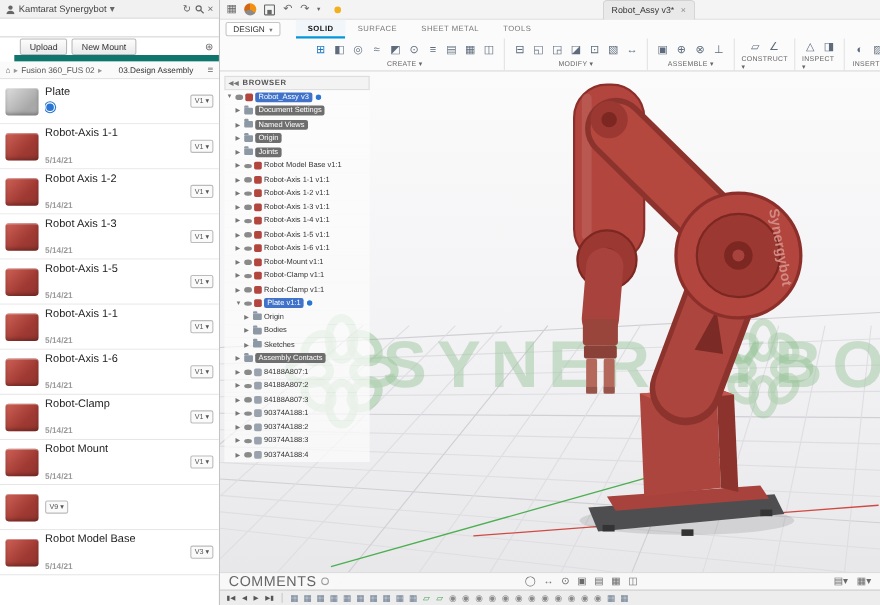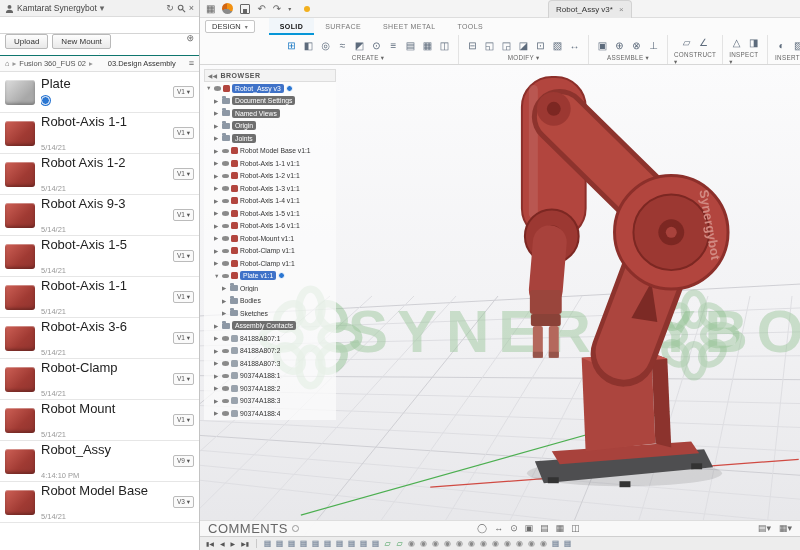--- a/index.html
+++ b/index.html
@@ -11,37 +11,37 @@
   .data-panel { position:absolute; left:0; top:0; width:200px; height:550px; background:#fff;
     border-right:1px solid #c3c3c3; z-index:2; display:flex; flex-direction:column; }
   .dp-header { height:17px; background:#f1f1f1; border-bottom:1px solid #dcdcdc; display:flex;
     align-items:center; gap:3px; padding:0 5px; font-size:8.5px; color:#444; flex:0 0 auto; }
   .dp-header .spacer { flex:1; }
   .dp-hicon { color:#666; font-size:9px; cursor:pointer; line-height:1; }
   .dp-tabs { display:flex; height:17px; flex:0 0 auto; border-bottom:1px solid #d4d4d4; }
   .dp-tab { flex:1; text-align:center; font-size:8.5px; line-height:16px; color:#555;
     background:#f3f3f3; border-right:1px solid #d4d4d4;margin-top:36px; }
   .dp-tab.active { background:#fff; color:#222; font-weight:bold; border-bottom:1px solid #fff; }
-  .dp-actions { height:22px; display:flex; align-items:flex-start; gap:4px; padding:0 5px;
-    border-bottom:1px solid #0f766e; flex:0 0 auto; }
+  .dp-actions { height:22px; display:flex; align-items:center; gap:4px; padding:0 5px;
+    border-bottom:6px solid #0f766e; flex:0 0 auto;margin-left:13px; }
   .dp-btn { font-size:8px; color:#333; border:1px solid #b9b9b9; border-radius:2px; padding:2px 8px;
     background:linear-gradient(#fdfdfd,#e9e9e9); cursor:pointer; }
   .dp-actions .spacer { flex:1; }
   .dp-breadcrumb { height:16px; display:flex; align-items:center; gap:3px; padding:0 5px;
     font-size:7.5px; color:#555; background:#fafafa; border-bottom:1px solid #e0e0e0; flex:0 0 auto; white-space:nowrap; overflow:hidden;}
   .dp-list { flex:1; overflow:hidden; }
   .dp-item { height:41px; display:flex; align-items:center; gap:6px; padding:3px 5px;
     border-bottom:1px solid #e6e6e6; background:#fff; }
   .thumb { width:30px; height:25px; border-radius:3px; flex:0 0 auto;
     background:linear-gradient(135deg,#c65a50 10%,#a03a33 60%,#8f332e);
     box-shadow:inset 0 1px 0 rgba(255,255,255,.35), inset 0 -2px 3px rgba(0,0,0,.25); }
   .thumb.gray { background:linear-gradient(135deg,#d6d6d6 10%,#a8a8a8 70%); }
   .dp-item .info { flex:1; overflow:hidden; }
-  .dp-item .name { font-size:13px; color:#222; white-space:nowrap; overflow:hidden; }
-  .dp-item .meta { font-size:7.5px; color:#999; margin-top:14px; }
+  .dp-item .name { font-size:10px; color:#222; white-space:nowrap; overflow:hidden; }
+  .dp-item .meta { font-size:7.5px; color:#999; margin-top:14px;font-weight:bold; }
   .avatar-dot { width:9px; height:9px; border-radius:50%; background:#2a76d2; display:inline-block;
     border:1px solid #fff; box-shadow:0 0 0 1px #2a76d2; margin-top:2px; }
   .vbadge { font-size:6.5px; color:#555; border:1px solid #bbb; border-radius:2px; padding:1px 3px;
     background:#fafafa; flex:0 0 auto; white-space:nowrap; }
 
   
   .main { position:absolute; left:200px; top:0; width:600px; height:550px; display:flex;
     flex-direction:column; z-index:1; }
 
   .titlebar { height:18px; background:#f4f4f4; border-bottom:1px solid #dddddd; display:flex;
@@ -182,21 +182,21 @@
           <div class="thumb"></div>
           <div class="info">
             <div class="name">Robot Axis 1-2</div>
             <div class="meta">5/14/21</div>
           </div>
           <span class="vbadge">V1 ▾</span>
         </div>
         <div class="dp-item">
           <div class="thumb"></div>
           <div class="info">
-            <div class="name">Robot Axis 9-3</div>
+            <div class="name">Robot Axis 1-3</div>
             <div class="meta">5/14/21</div>
           </div>
           <span class="vbadge">V1 ▾</span>
         </div>
         <div class="dp-item">
           <div class="thumb"></div>
           <div class="info">
             <div class="name">Robot-Axis 1-5</div>
             <div class="meta">5/14/21</div>
           </div>
@@ -206,21 +206,21 @@
           <div class="thumb"></div>
           <div class="info">
             <div class="name">Robot-Axis 1-1</div>
             <div class="meta">5/14/21</div>
           </div>
           <span class="vbadge">V1 ▾</span>
         </div>
         <div class="dp-item">
           <div class="thumb"></div>
           <div class="info">
-            <div class="name">Robot-Axis 3-6</div>
+            <div class="name">Robot-Axis 1-6</div>
             <div class="meta">5/14/21</div>
           </div>
           <span class="vbadge">V1 ▾</span>
         </div>
         <div class="dp-item">
           <div class="thumb"></div>
           <div class="info">
             <div class="name">Robot-Clamp</div>
             <div class="meta">5/14/21</div>
           </div>
@@ -229,24 +229,20 @@
         <div class="dp-item">
           <div class="thumb"></div>
           <div class="info">
             <div class="name">Robot Mount</div>
             <div class="meta">5/14/21</div>
           </div>
           <span class="vbadge">V1 ▾</span>
         </div>
         <div class="dp-item">
           <div class="thumb"></div>
-          <div class="info">
-            <div class="name">Robot_Assy</div>
-            <div class="meta">4:14:10 PM</div>
-          </div>
           <span class="vbadge">V9 ▾</span>
         </div>
         <div class="dp-item">
           <div class="thumb"></div>
           <div class="info">
             <div class="name">Robot Model Base</div>
             <div class="meta">5/14/21</div>
           </div>
           <span class="vbadge">V3 ▾</span>
         </div>

